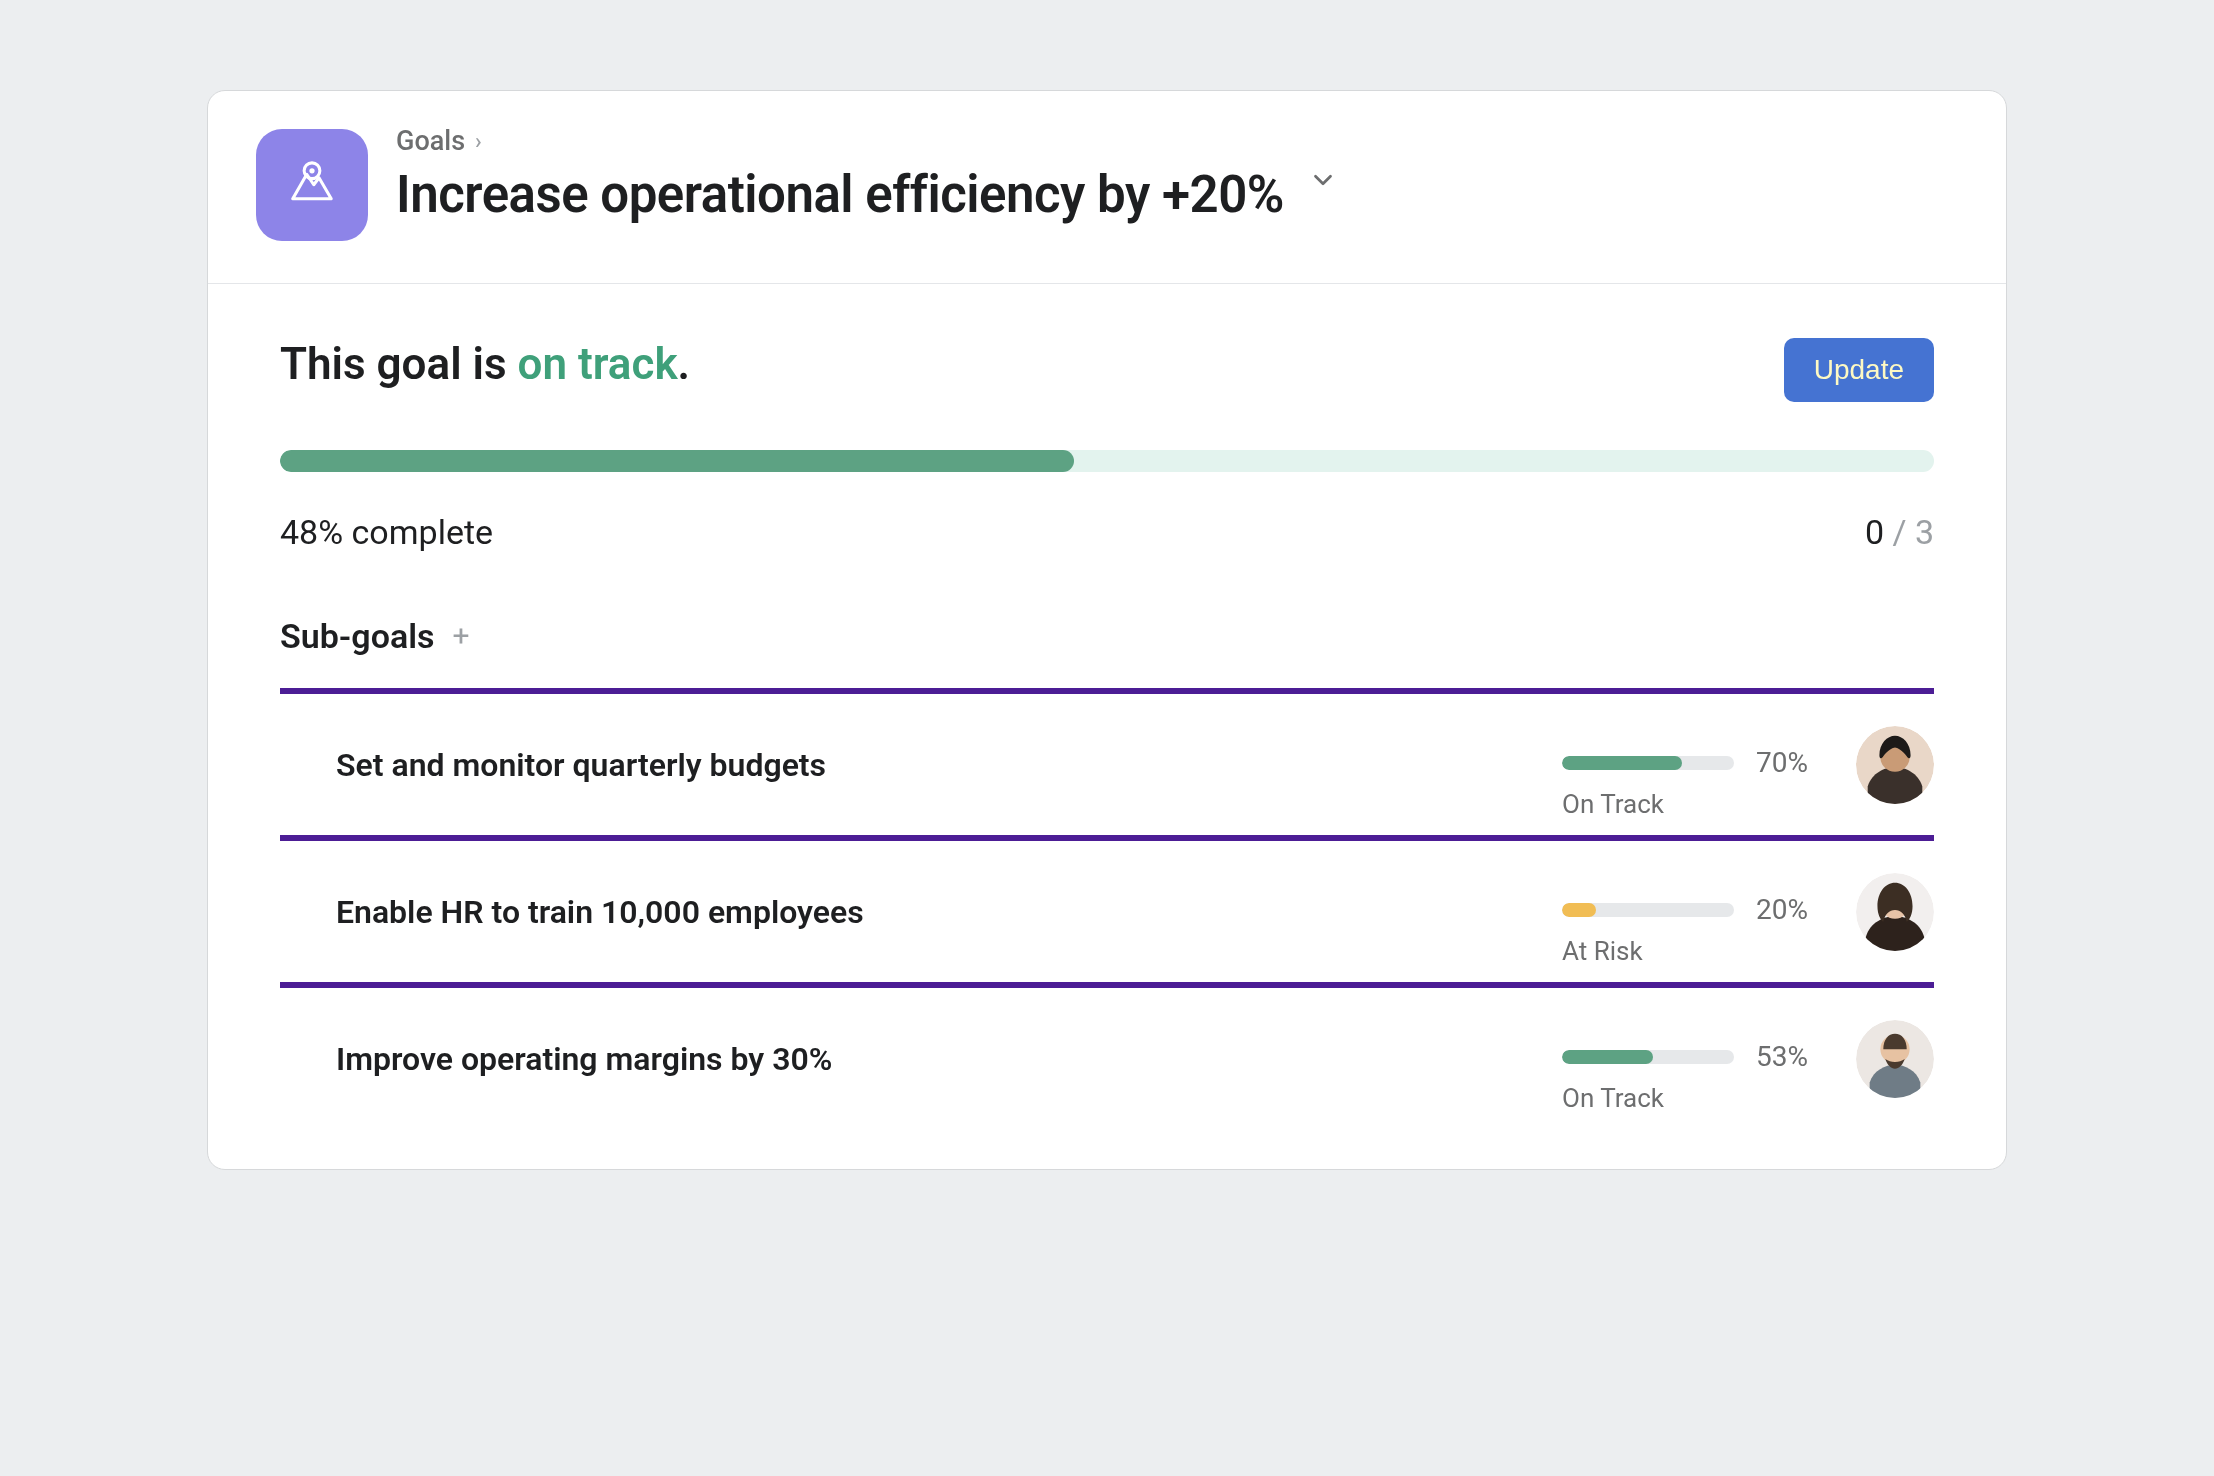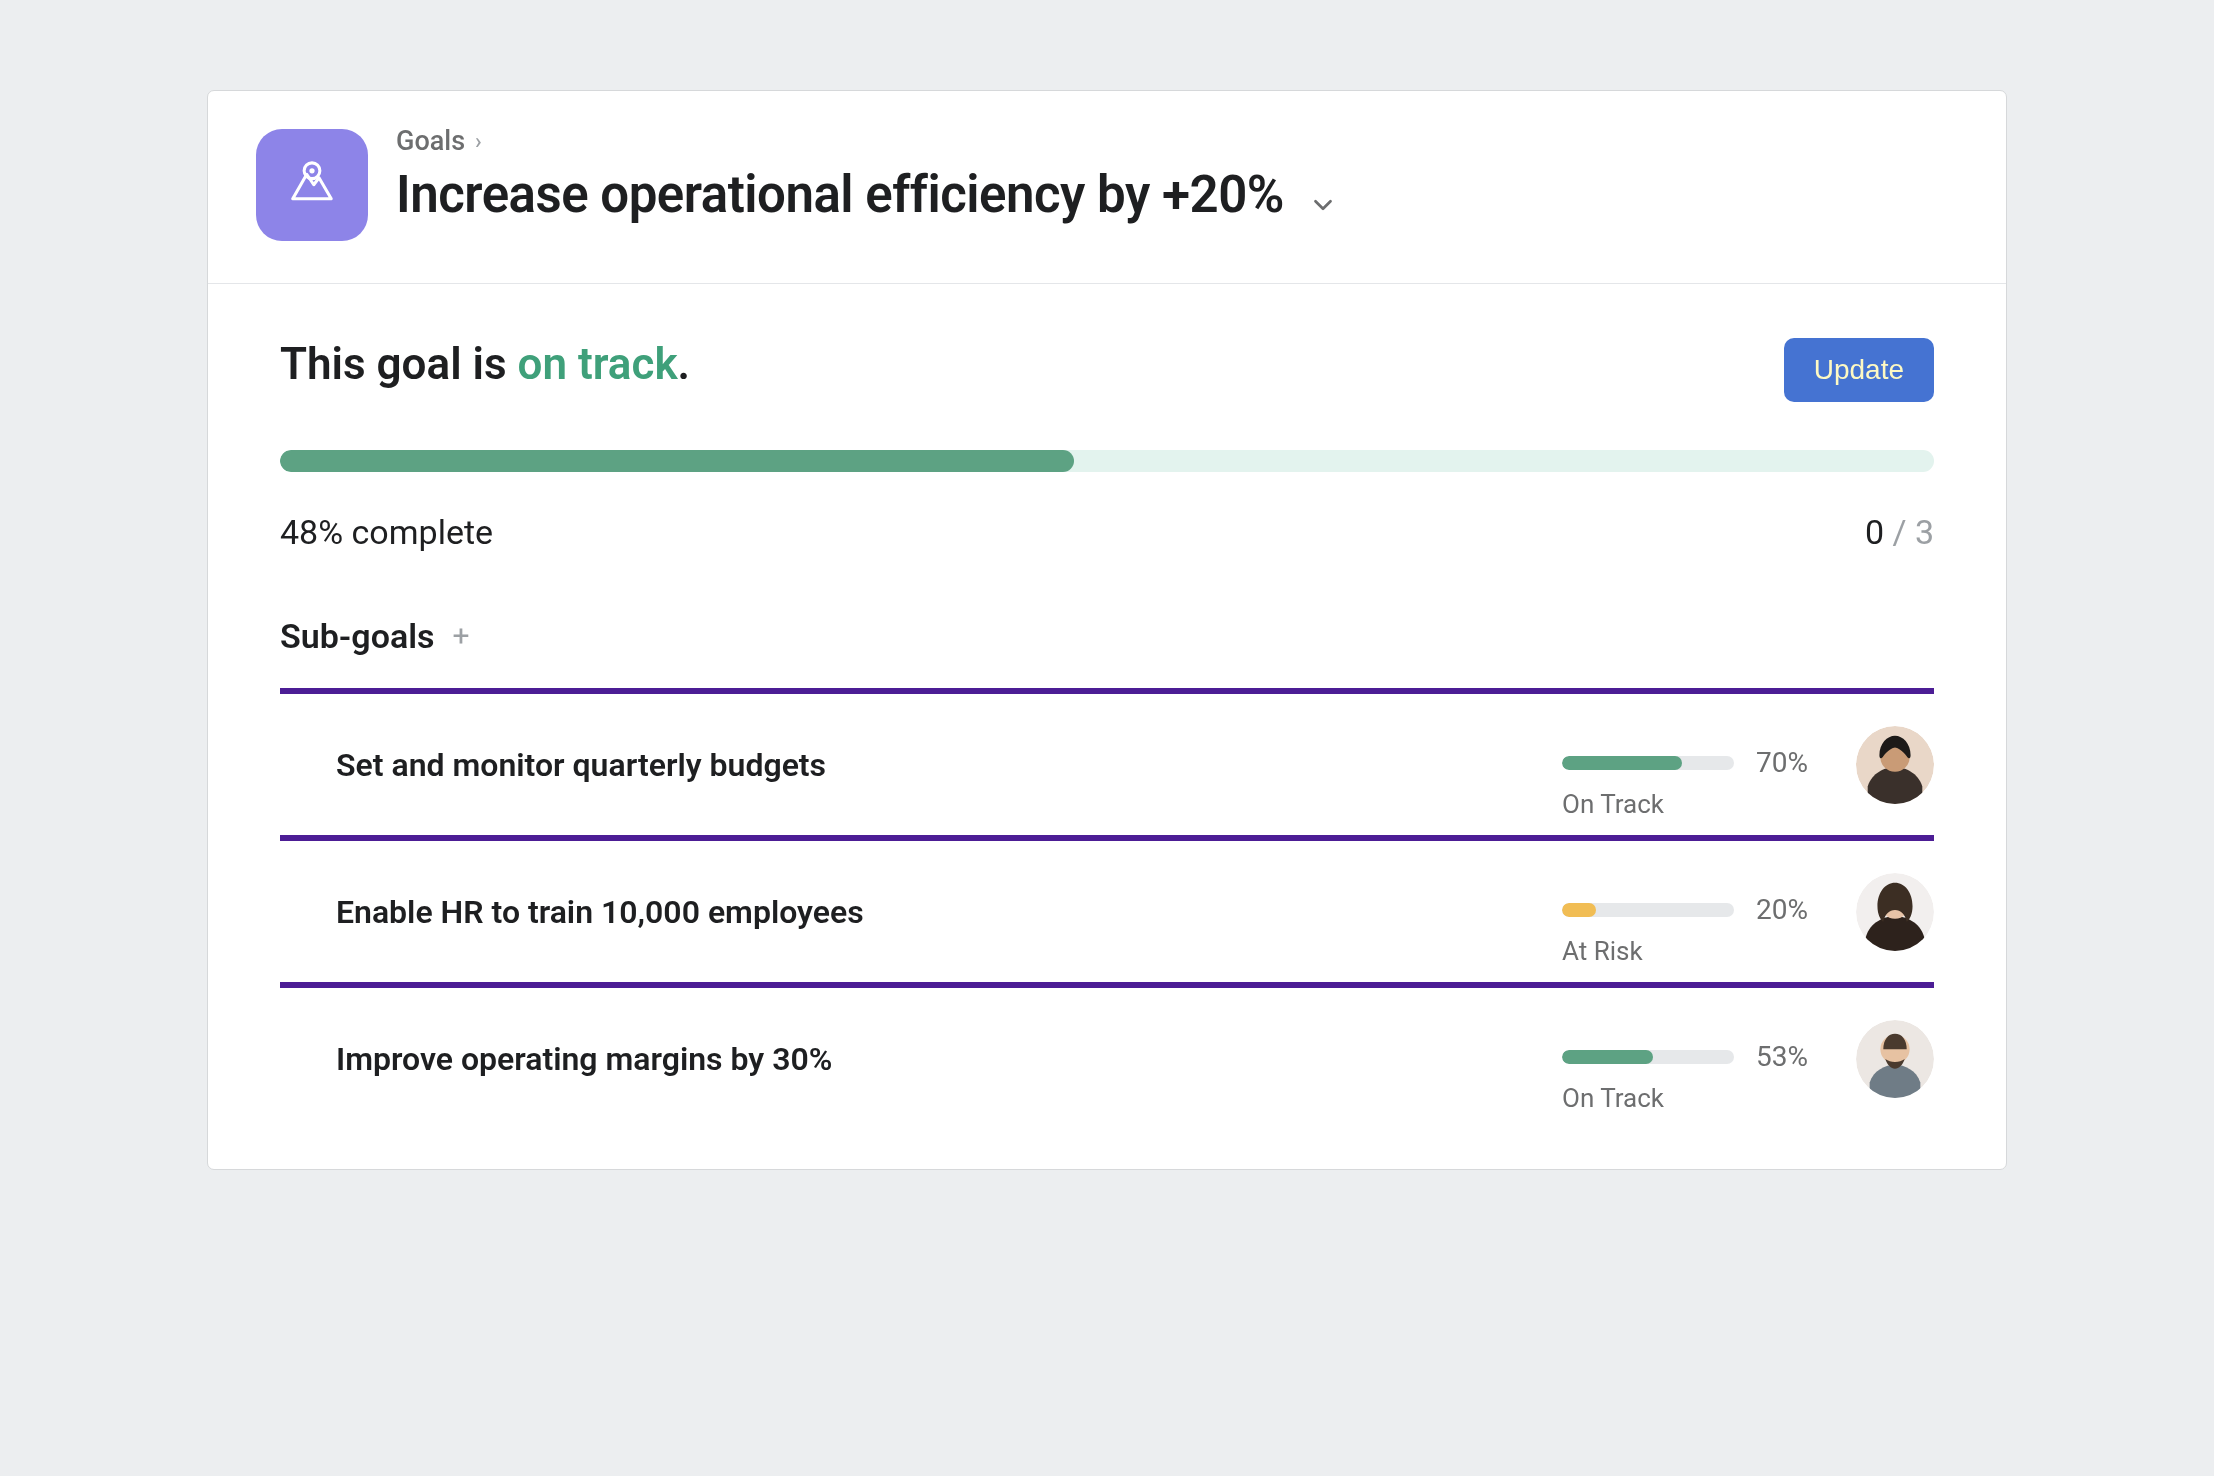--- a/index.html
+++ b/index.html
@@ -10,21 +10,21 @@
     color: #1e1f21;
     display: flex;
     align-items: flex-start;
     justify-content: center;
     padding: 90px 0;
   }
   .card {
     width: 1800px;
     background: #ffffff;
     border: 1px solid #d6d8da;
-    border-radius: 7px;
+    border-radius: 18px;
     overflow: hidden;
   }
 
   
   .card-header {
     display: flex;
     align-items: flex-start;
     gap: 28px;
     padding: 34px 48px 42px 48px;
     border-bottom: 1px solid #e4e6e9;
@@ -38,21 +38,21 @@
     margin-top: 4px;
   }
   .goal-icon-tile svg { width: 56px; height: 56px; }
   .header-text { display: flex; flex-direction: column; gap: 8px; }
   .breadcrumb {
     display: flex; align-items: center; gap: 10px;
     color: #6d6e6f; font-size: 27px; font-weight: 500;
     cursor: pointer;
   }
   .breadcrumb .chev { color: #9ca0a4; font-size: 22px; }
-  .page-title-row { display: flex; align-items: flex-end; gap: 24px; }
+  .page-title-row { display: flex; align-items: flex-start; gap: 24px; }
   .page-title {
     font-size: 51px; font-weight: 600; letter-spacing: -0.5px;
     color: #1e1f21;
   }
   .title-chevron { color: #6d6e6f; cursor: pointer; }
 
   
   .card-body { padding: 54px 72px 40px 72px; }
 
   .status-row { display: flex; align-items: flex-start; justify-content: space-between; }

